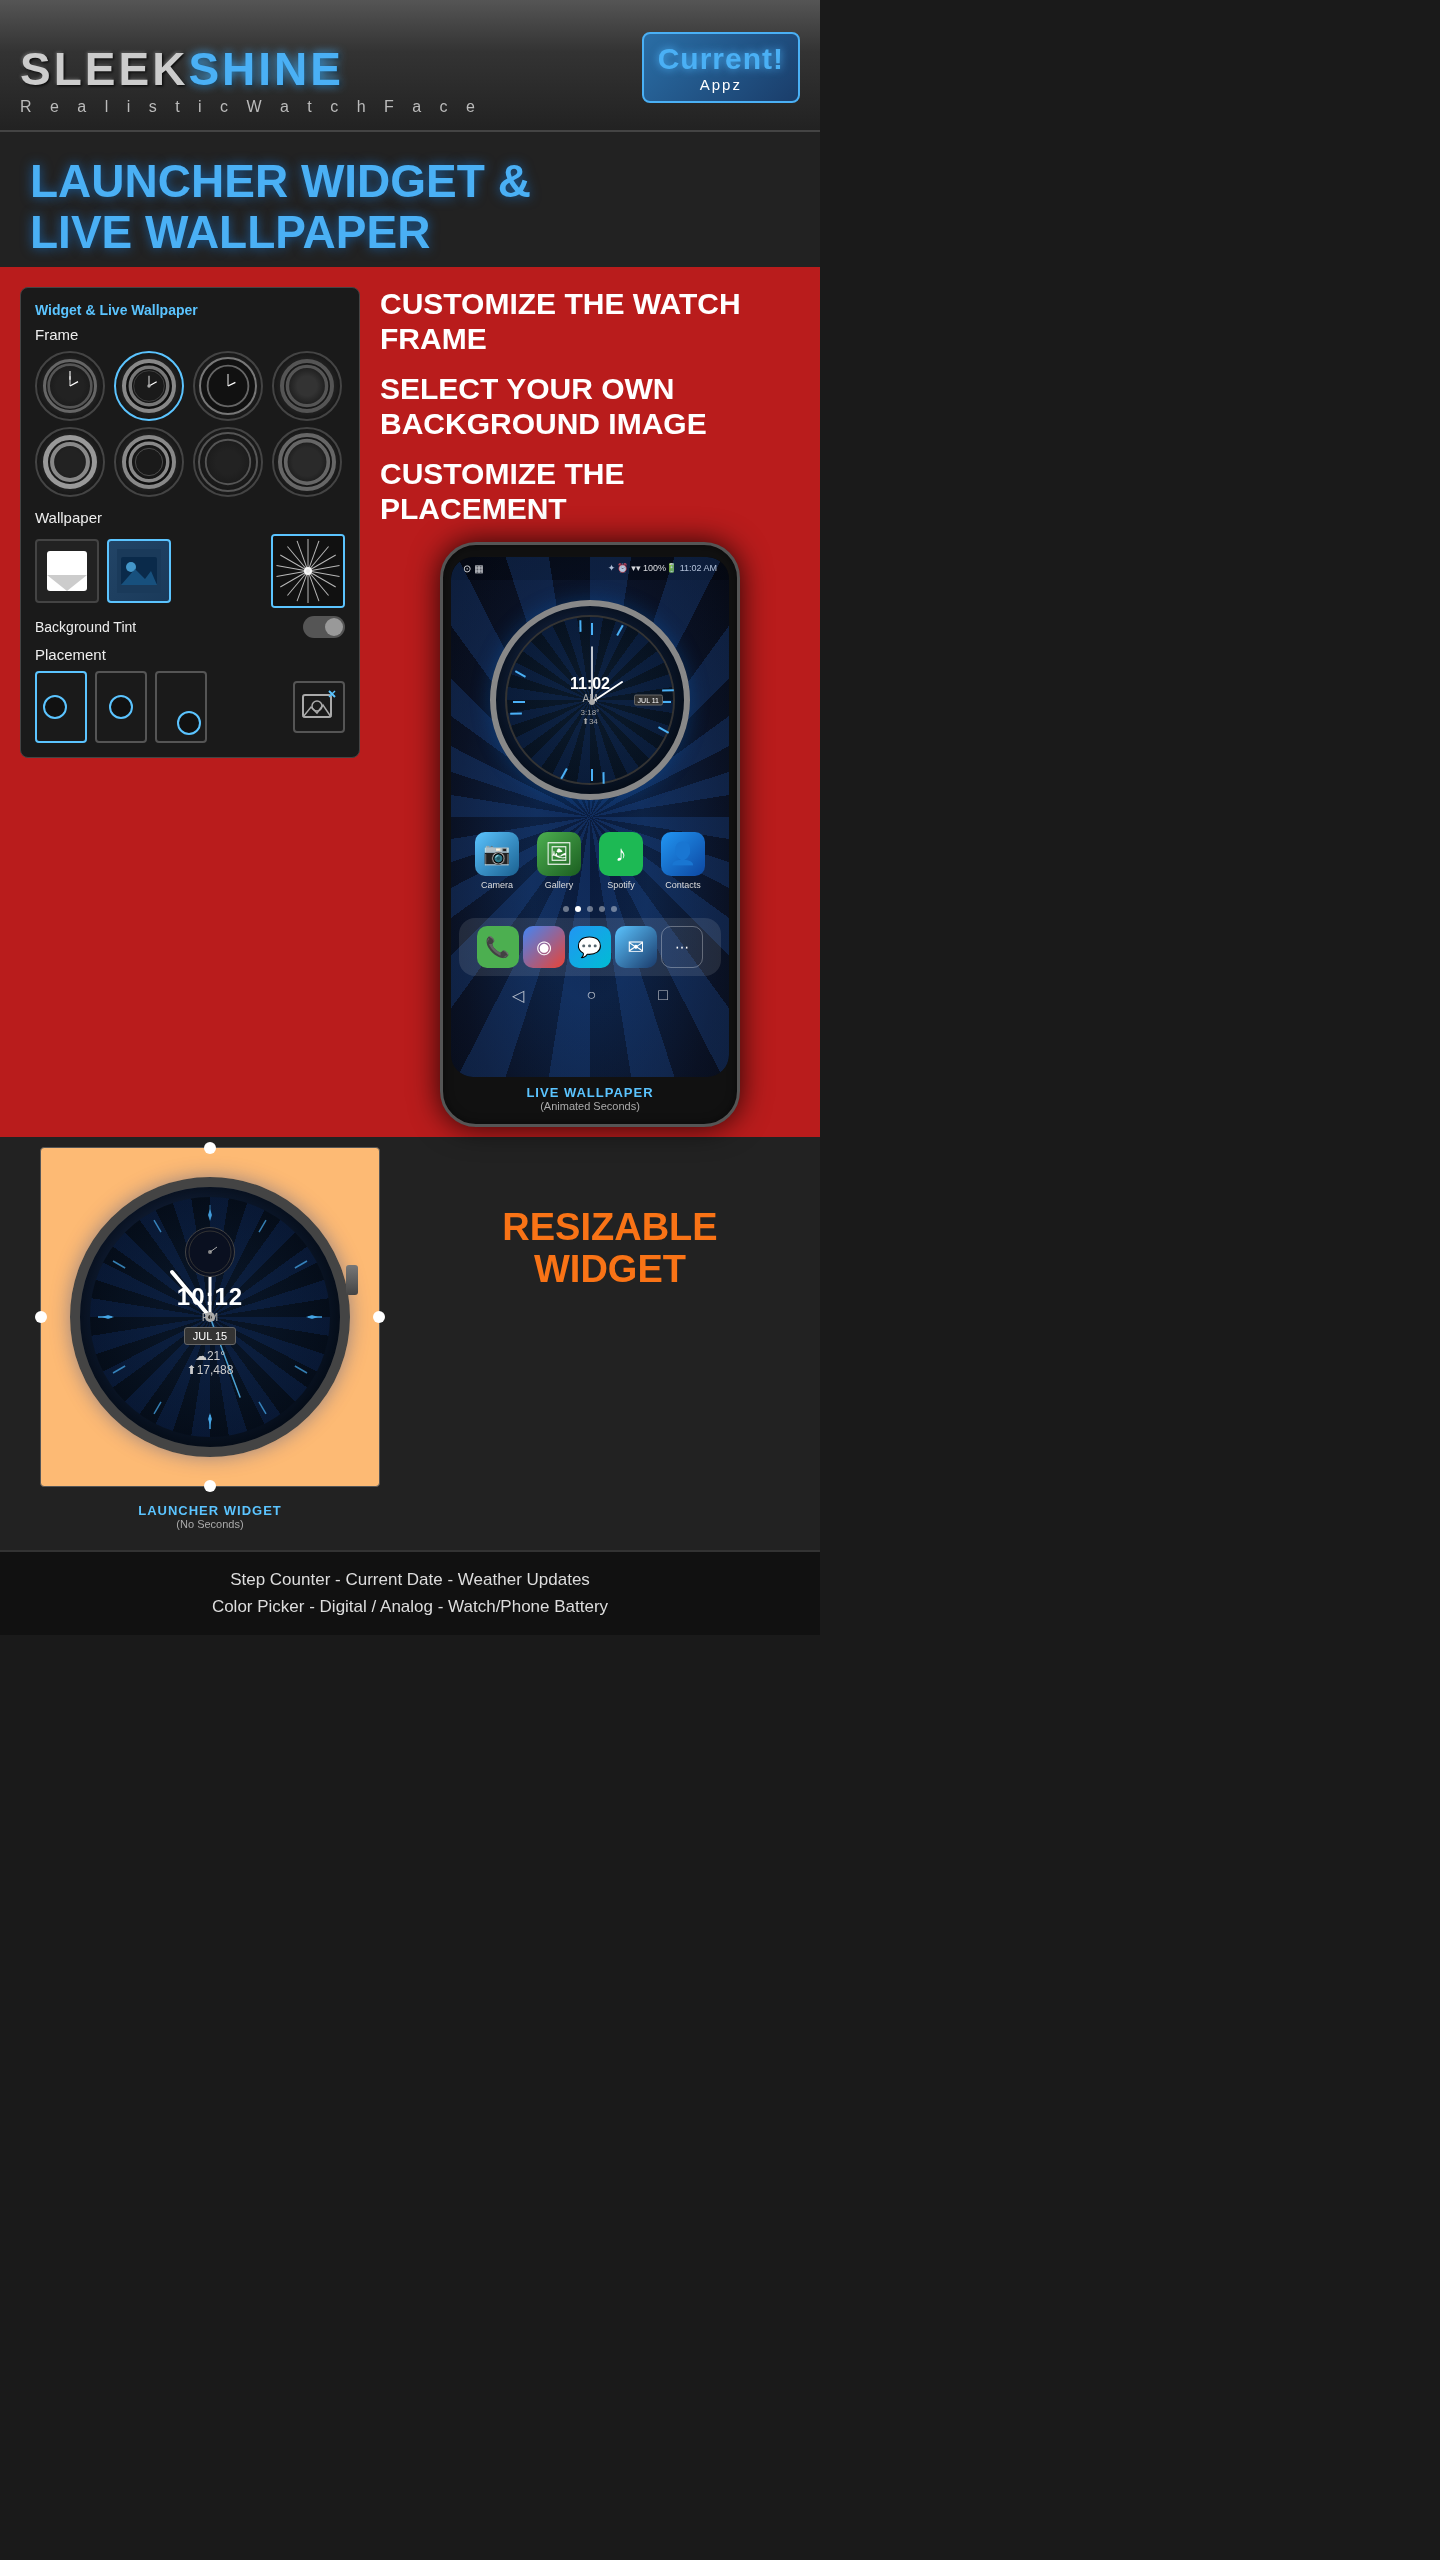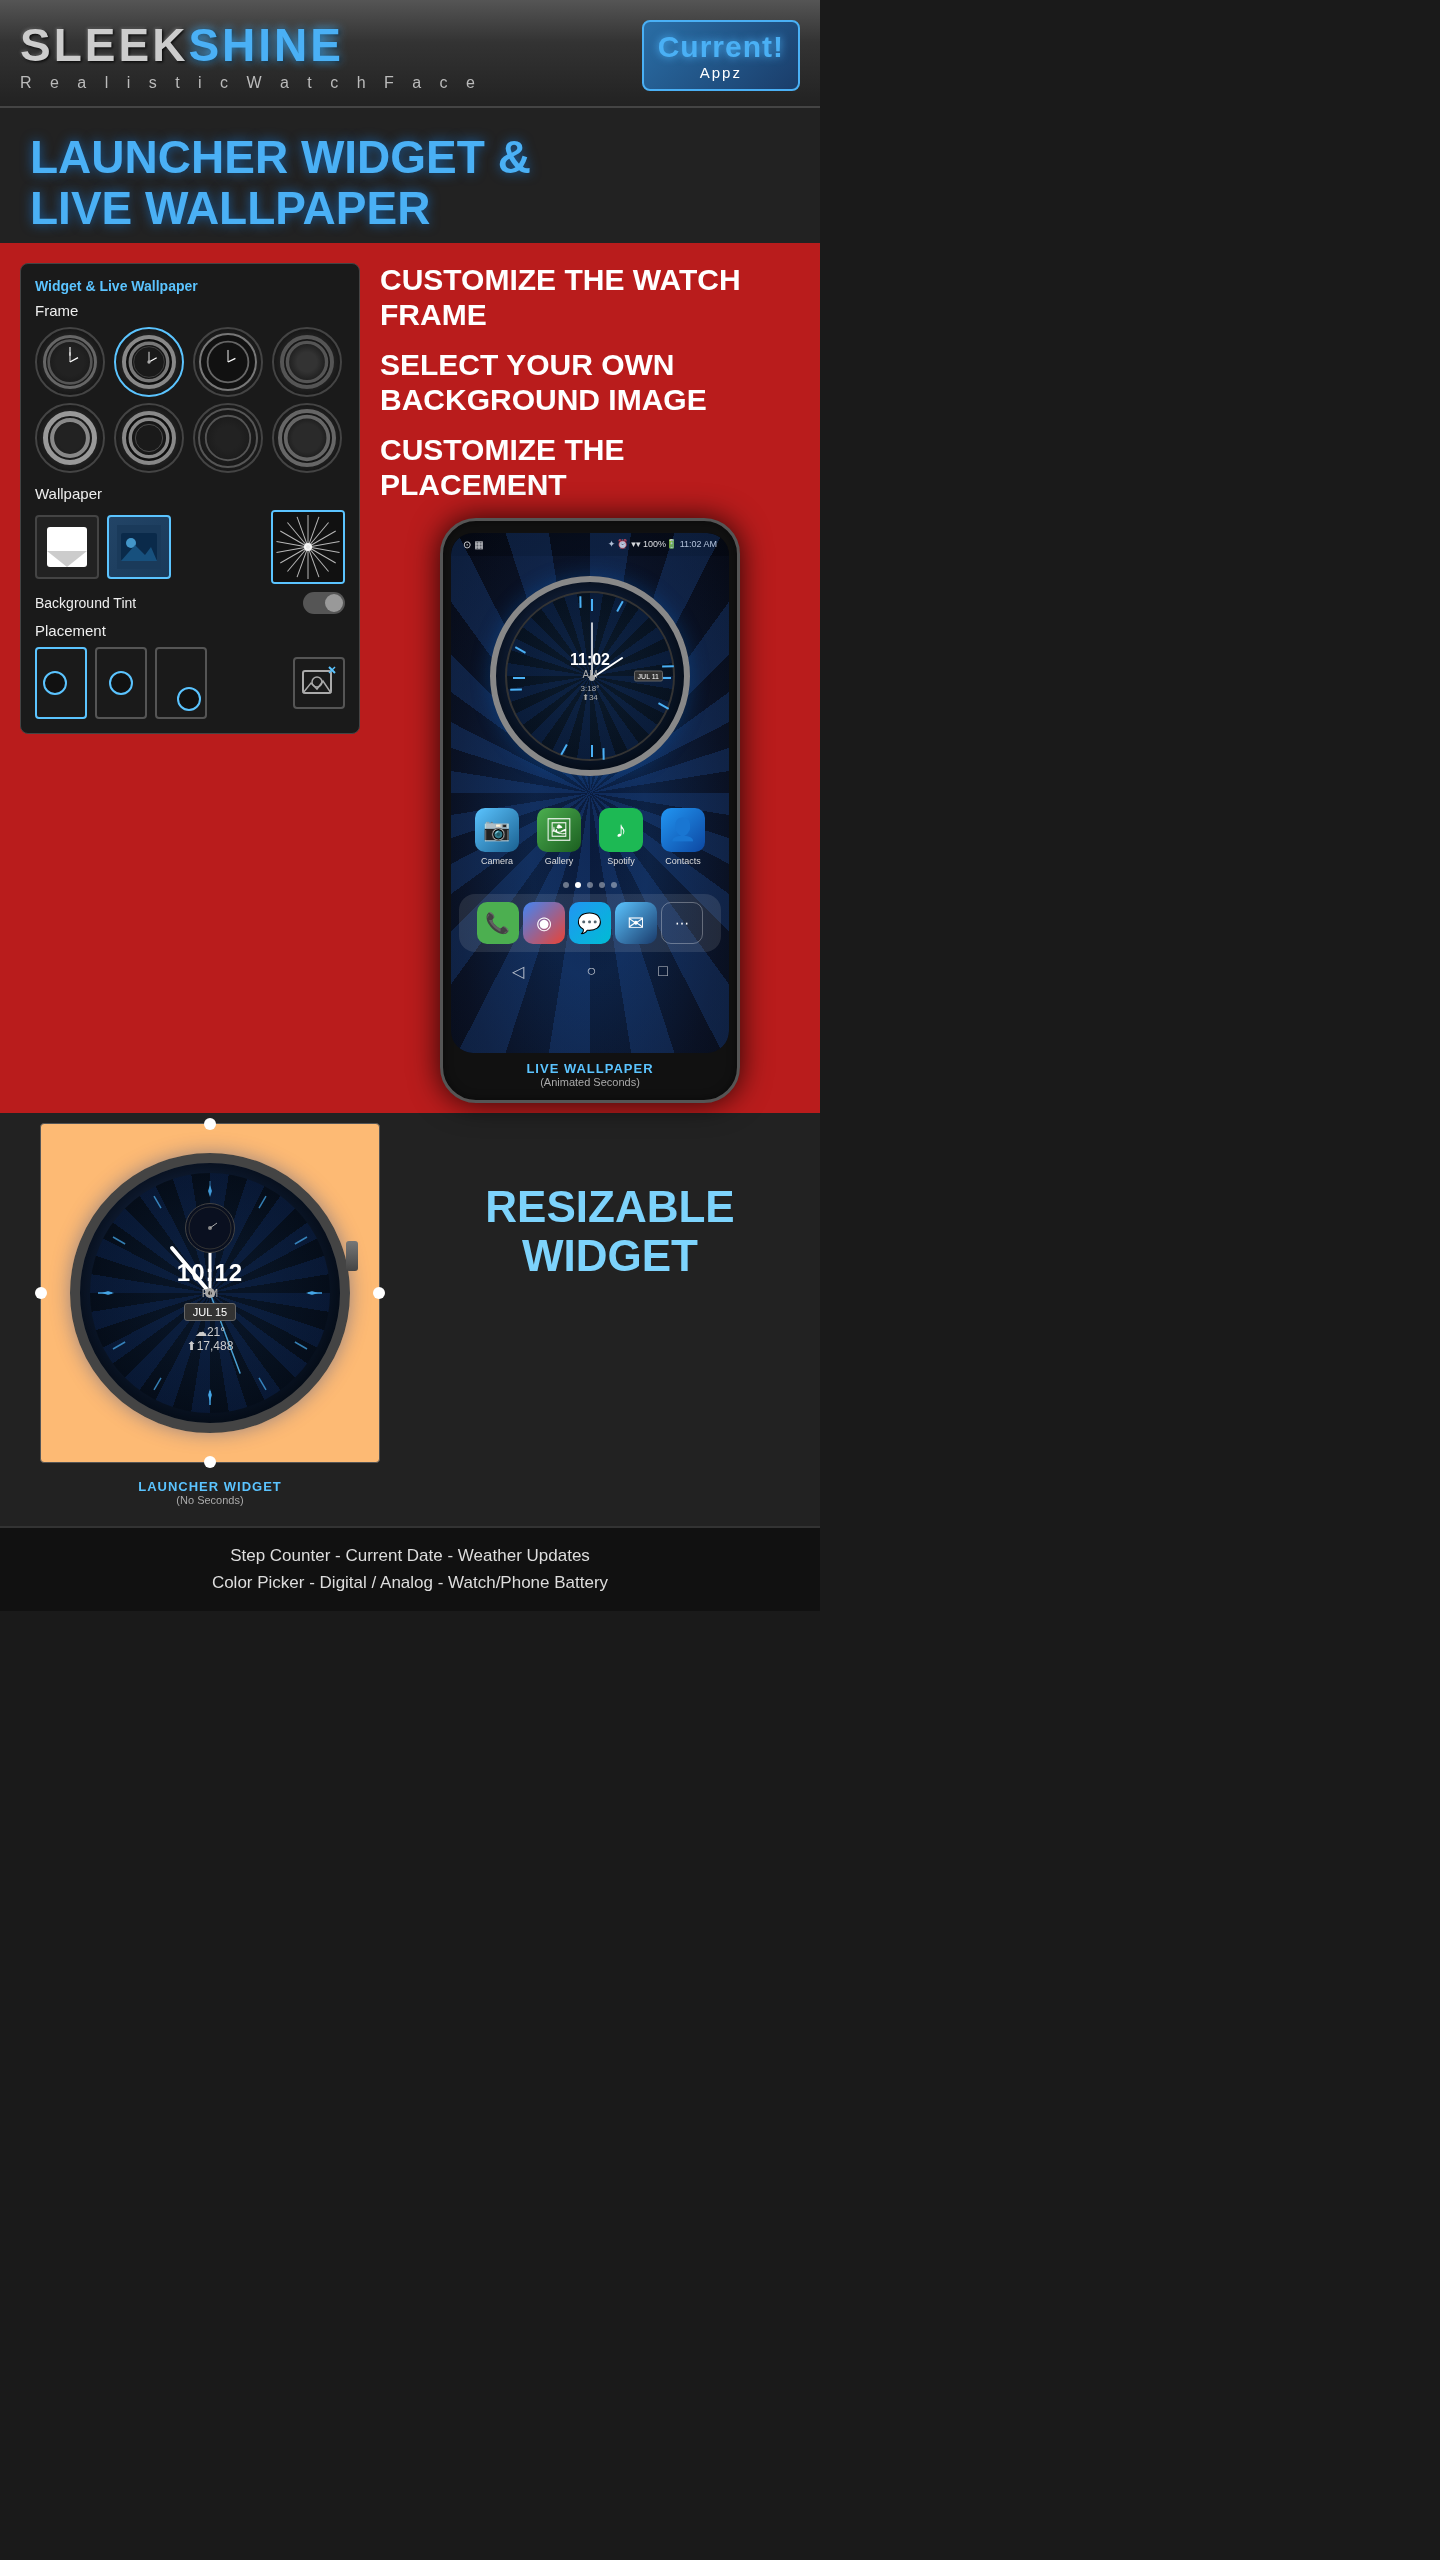--- a/index.html
+++ b/index.html
@@ -535,23 +535,23 @@
       color: #aaa;
       font-size: 11px;
     }
     .widget-right {
       display: flex;
       flex-direction: column;
       justify-content: center;
       flex: 1;
     }
     .resizable-text {
-      font-size: 44px;
+      font-size: 38px;
       font-weight: 900;
-      color: #7dd3fc;
+      color: #f97316;
       text-transform: uppercase;
       text-align: center;
       line-height: 1.1;
       margin-top: 60px;
     }
 
     
     .footer {
       background: #111;
       border-top: 2px solid #333;
@@ -564,21 +564,21 @@
       line-height: 1.6;
     }
   </style>
 </head>
 <body>
 
 <div class="header">
   <div class="header-title">
     <div style="display:flex; align-items:baseline; gap:0;">
       <span class="title-sleek" style="font-size:46px; font-weight:900; letter-spacing:3px; text-transform:uppercase; color:#ccc; text-shadow:1px 1px 3px #000,-1px -1px 3px #666;">SLEEK </span>
-      <span class="title-shine" style="font-size:46px; font-weight:900; letter-spacing:3px; text-transform:uppercase; color:#4ab0f5; text-shadow:0 0 10px #4ab0f5,1px 1px 4px #000;">SHINE</span>
+      <span class="title-shine" style="font-size:46px; font-weight:900; letter-spacing:3px; text-transform:uppercase; color:#4ab0f5; text-shadow:0 0 10px #4ab0f5,1px 1px 4px #000;margin-top:24px;">SHINE</span>
     </div>
     <div class="subtitle" style="color:#bbb; font-size:16px; letter-spacing:7px; margin-top:2px;">R e a l i s t i c   W a t c h F a c e</div>
   </div>
   <div class="logo-box">
     <div class="logo-top">Current!</div>
     <div class="logo-bottom">Appz</div>
   </div>
 </div>
 
 <div class="title-section">

